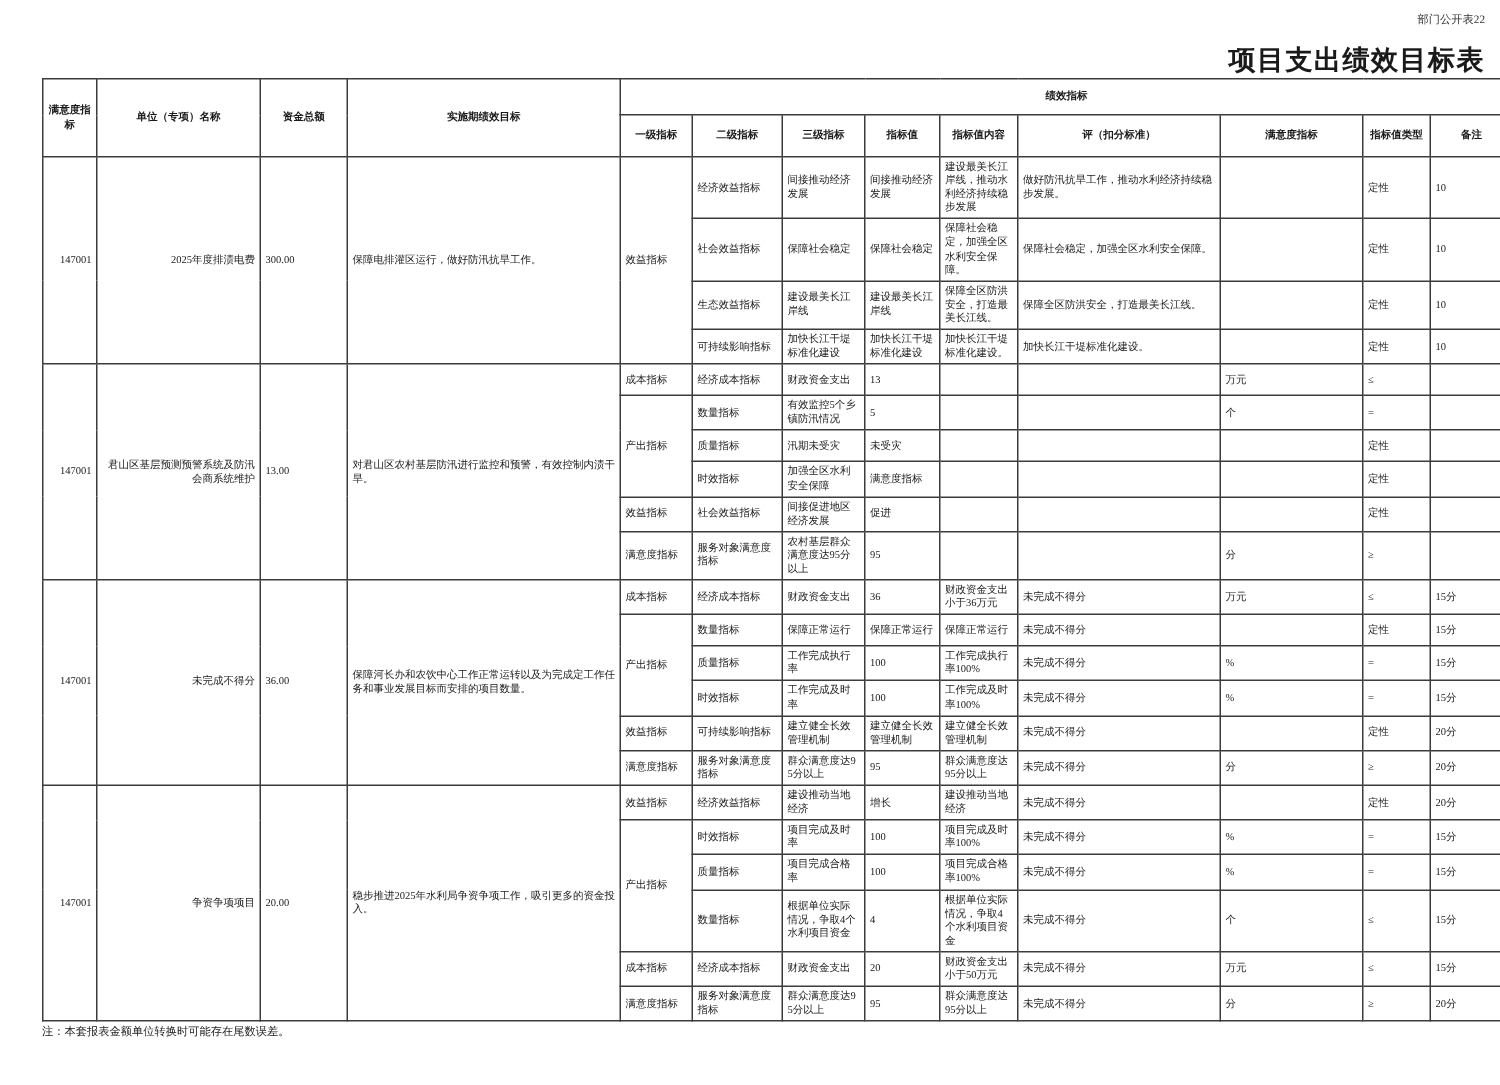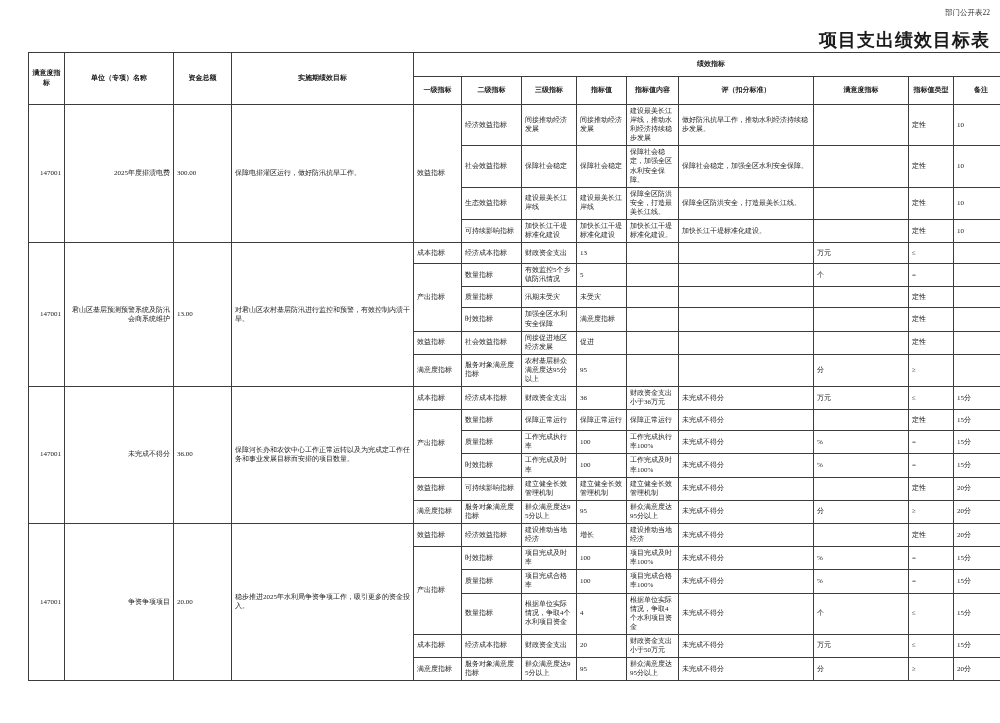--- a/index.html
+++ b/index.html
@@ -355,14 +355,15 @@
           <td class="ta-r">95</td>
           <td class="ta-l">群众满意度达95分以上</td>
           <td class="ta-l">未完成不得分</td>
           <td class="ta-l">分</td>
           <td class="ta-l">≥</td>
           <td class="ta-l">20分</td>
         </tr>
       </tbody>
   </table>
 
+  <div class="footer-note">注：本套报表金额单位转换时可能存在尾数误差。</div>
 
 </div>
 
 </body></html>

